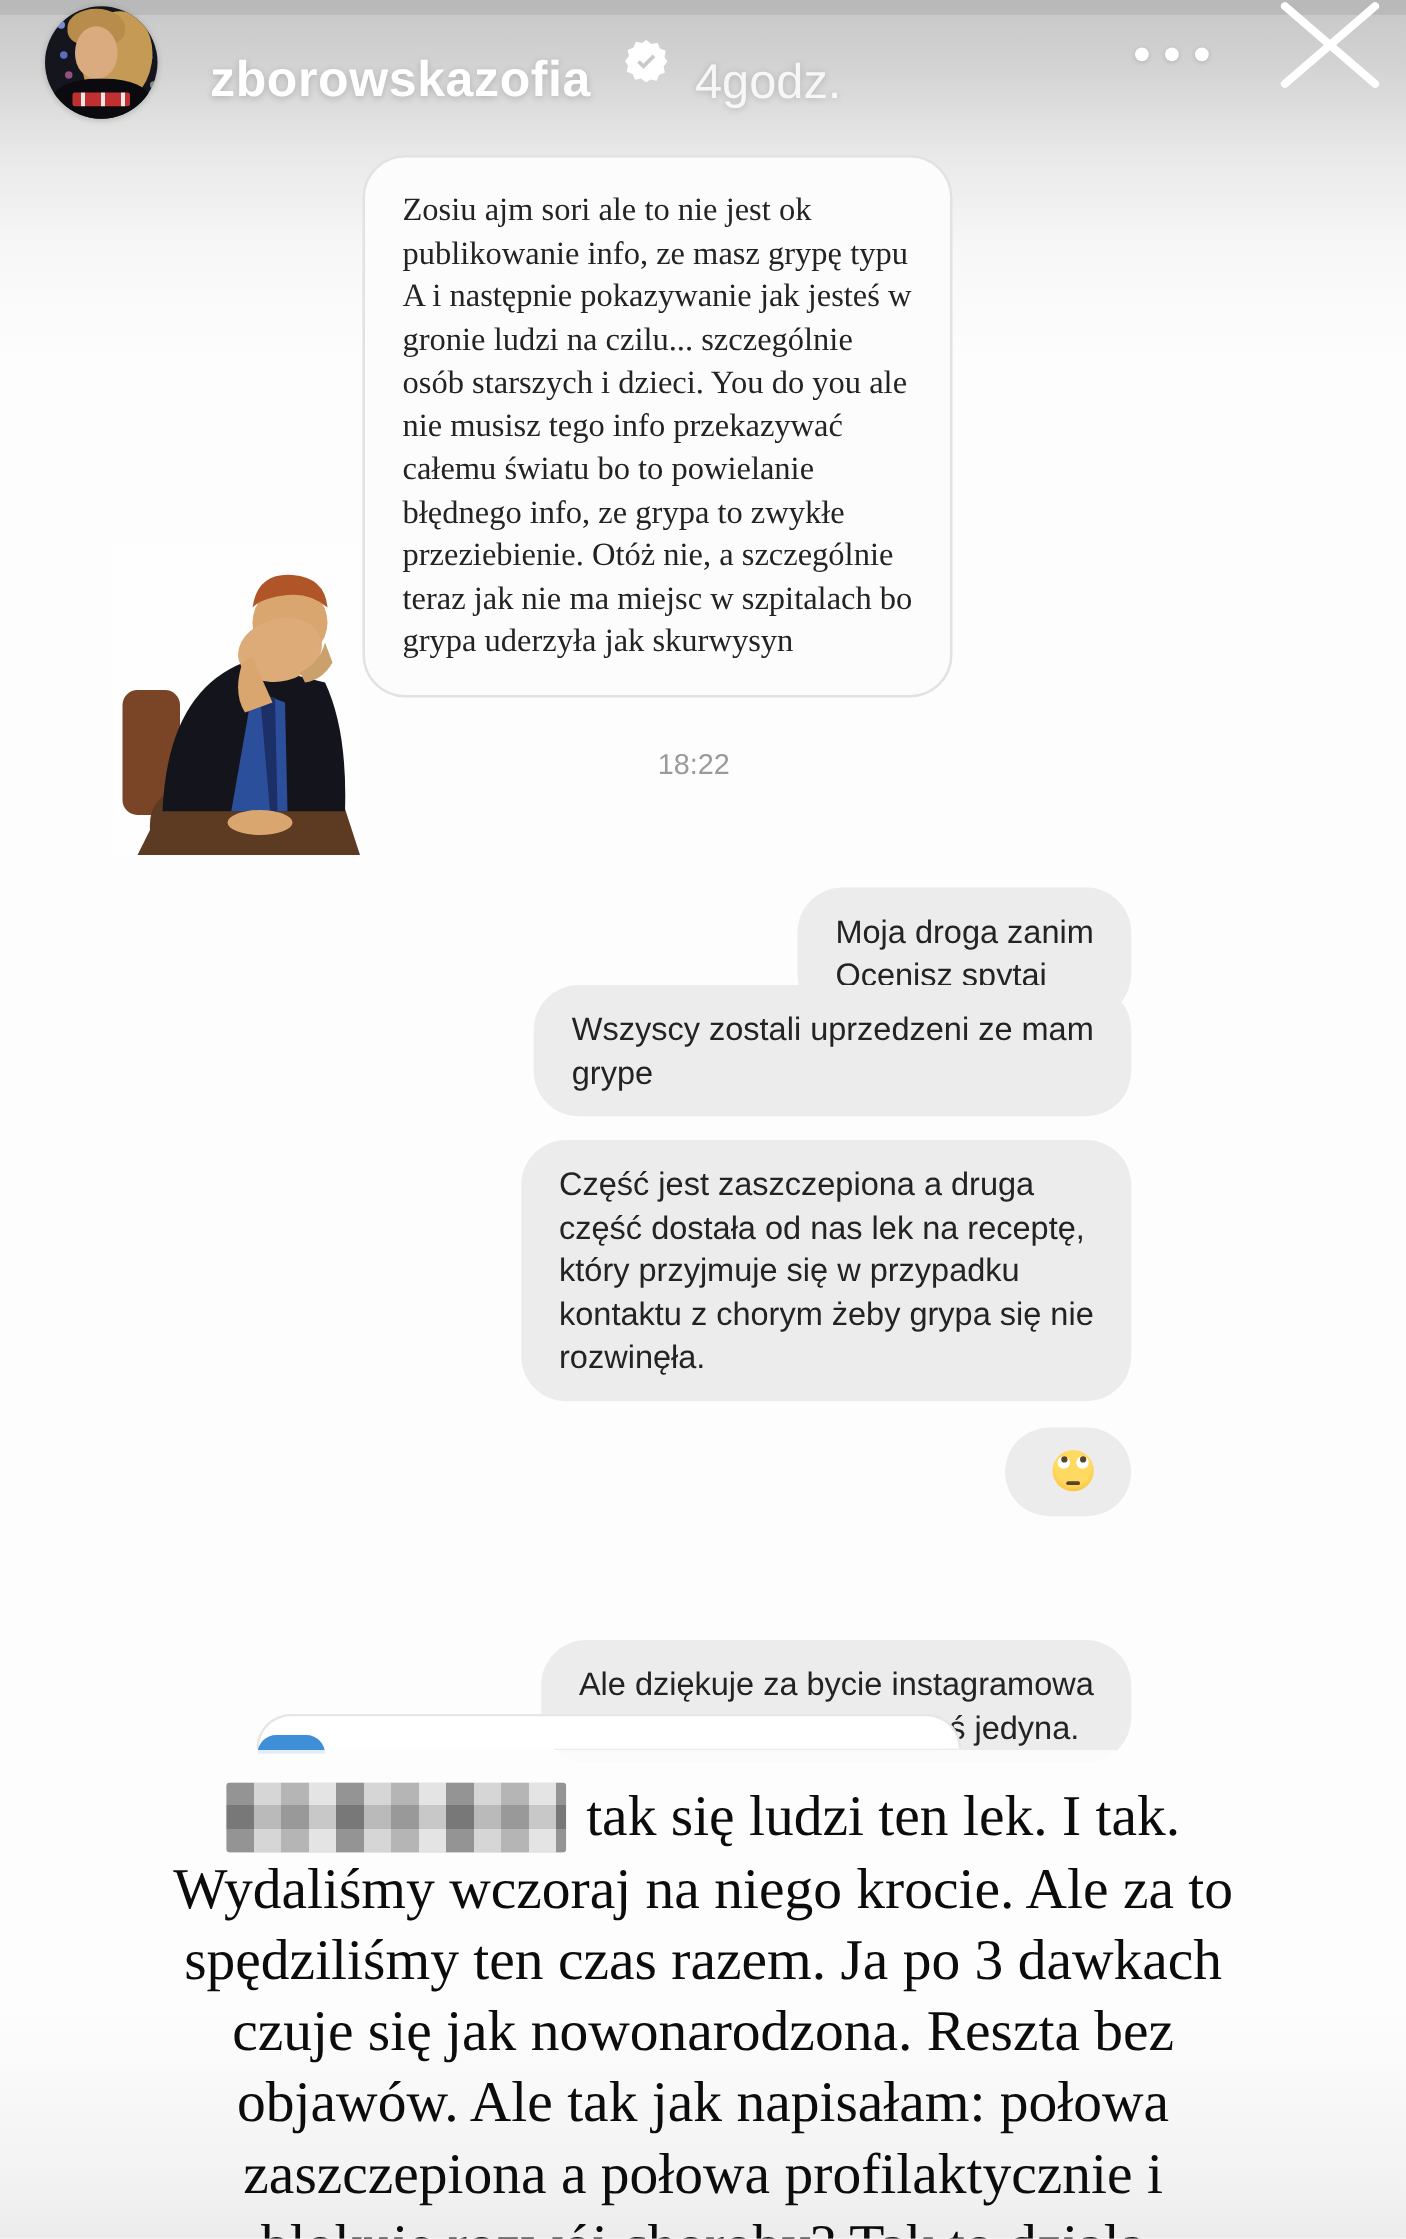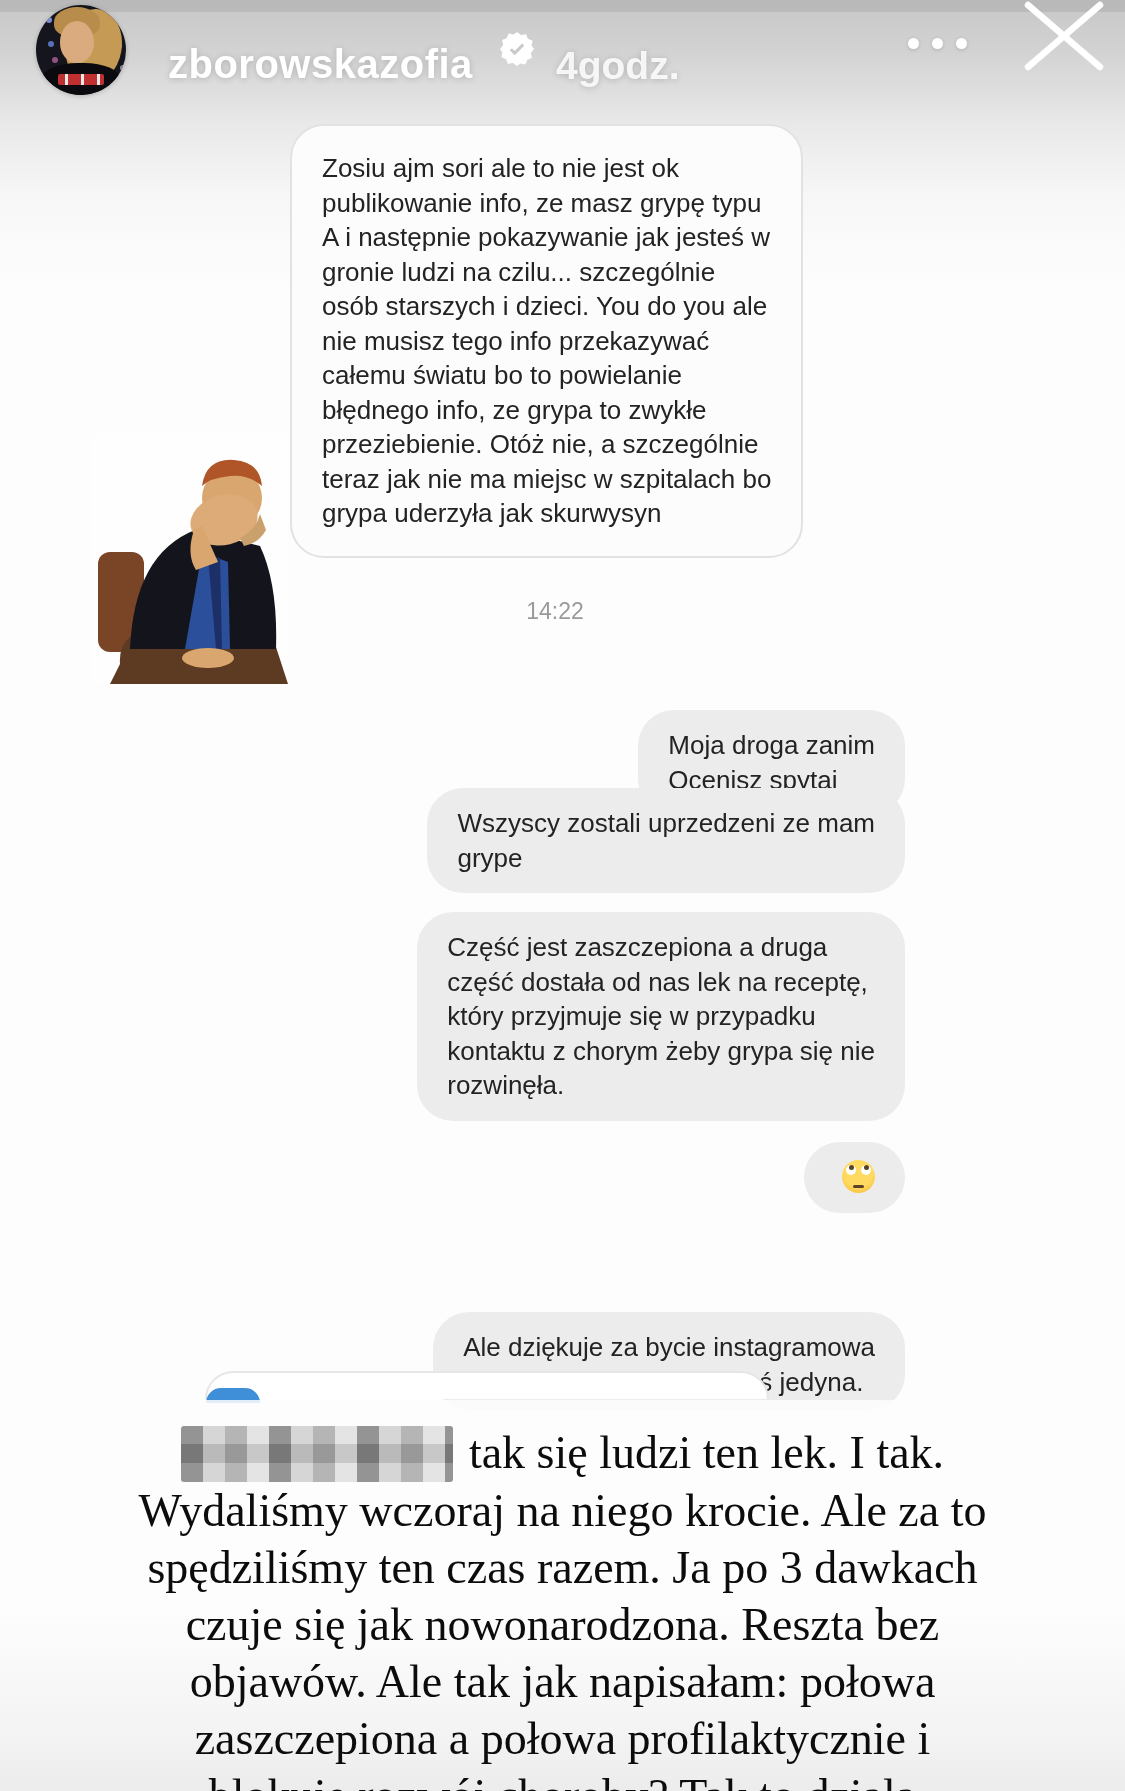--- a/index.html
+++ b/index.html
@@ -14,28 +14,28 @@
   .avatar{position:absolute;left:36px;top:5px;width:90px;height:90px;border-radius:50%;overflow:hidden;background:#15151d;box-shadow:0 1px 5px rgba(0,0,0,0.2);}
   .av-bokeh{position:absolute;left:10px;top:12px;width:6px;height:6px;border-radius:50%;background:rgba(150,170,255,.8);
     box-shadow:62px 4px 0 rgba(255,255,255,.7),70px 26px 0 rgba(140,180,255,.8),6px 40px 0 rgba(230,120,200,.6),74px 48px 0 rgba(255,255,255,.5),2px 24px 0 rgba(120,150,255,.7);}
   .av-hair{position:absolute;right:4px;top:4px;width:56px;height:74px;background:#c49a55;border-radius:58% 50% 60% 45%;}
   .av-hair2{position:absolute;left:18px;top:2px;width:46px;height:30px;background:#b88d4c;border-radius:50% 50% 40% 40%;}
   .av-face{position:absolute;left:24px;top:16px;width:34px;height:42px;background:#d9ab7e;border-radius:50% 50% 48% 48%;}
   .av-shirt{position:absolute;left:6px;bottom:-2px;width:78px;height:34px;background:#0b0b0f;border-radius:46% 46% 0 0;}
   .av-print{position:absolute;left:22px;bottom:10px;width:46px;height:11px;border-radius:2px;background:repeating-linear-gradient(90deg,#c03030 0 7px,#e8e8e8 7px 10px,#c03030 10px 16px);}
   .username{left:168px;top:22px;font-size:40px;font-weight:bold;letter-spacing:0.5px;}
   .badge{position:absolute;left:500px;top:32px;width:34px;height:34px;}
-  .time{left:556px;top:24px;font-size:39px;color:rgba(255,255,255,0.85);font-weight:bold;}
+  .time{left:556px;top:24px;font-size:39px;color:rgba(255,255,255,0.85);}
   .dots{position:absolute;left:908px;top:38px;width:70px;height:12px;}
   .dots i{position:absolute;top:0;width:11px;height:11px;border-radius:50%;background:#fff;box-shadow:0 1px 4px rgba(0,0,0,.15);}
   .dots i:nth-child(1){left:0;} .dots i:nth-child(2){left:24px;} .dots i:nth-child(3){left:48px;}
   .close-x{position:absolute;left:1018px;top:0px;width:92px;height:72px;}
   
   .msg{position:absolute;font-size:26px;line-height:34.5px;color:#232323;white-space:pre-line;border-radius:36px;}
-  .msg.in{left:290px;top:124px;background:#fcfcfc;border:2px solid #e2e2e2;padding:25px 30px;border-radius:34px;}
+  .msg.in{left:290px;top:124px;background:#fcfcfc;border:2px solid #e2e2e2;padding:25px 30px;border-radius:34px;font-family:Liberation Serif, serif;}
   .msg.out{background:#ececec;padding:18px 30px;right:220px;}
   .m1{top:666px;margin-top:44px;}
   .m2{top:788px;}
   .m3{top:912px;}
   .m4{top:1142px;}
   .m5{top:1312px;height:62px;padding-bottom:0;overflow:hidden;}
   .stamp{position:absolute;left:460px;top:598px;width:190px;text-align:center;font-size:23px;color:#9a9a9a;}
   .meme{position:absolute;left:90px;top:434px;width:198px;height:250px;}
   
   .emoji{display:inline-block;position:relative;width:33px;height:33px;margin-left:8px;vertical-align:-7px;border-radius:50%;
@@ -108,21 +108,21 @@
     <path d="M95 215 L112 118 L138 128 L140 215 Z" fill="#2c4f9b"></path>
     <path d="M118 122 L126 215 L132 215 L130 124 Z" fill="#1c2f66"></path>
     <circle cx="142" cy="64" r="30" fill="#d9a670"></circle>
     <path d="M112 52 Q116 24 144 26 Q170 28 172 52 Q158 40 140 42 Q120 44 112 52 Z" fill="#b05527"></path>
     <ellipse cx="134" cy="86" rx="34" ry="25" fill="#dcab77" transform="rotate(-14 134 86)"></ellipse>
     <path d="M104 96 Q96 120 106 136 L128 128 L112 92 Z" fill="#d9a670"></path>
     <ellipse cx="118" cy="224" rx="26" ry="10" fill="#d9a670"></ellipse>
     <path d="M150 104 Q166 96 170 80 L176 96 Q168 110 154 112 Z" fill="#caa06c"></path>
   </svg>
 
-  <div class="stamp">14:22</div>
+  <div class="stamp">18:22</div>
 
   <div class="msg out m1">Moja droga zanim
 Ocenisz spytaj</div>
   <div class="msg out m3">Część jest zaszczepiona a druga
 część dostała od nas lek na receptę,
 który przyjmuje się w przypadku
 kontaktu z chorym żeby grypa się nie
 rozwinęła.</div>
   <div class="msg out m2">Wszyscy zostali uprzedzeni ze mam
 grype</div>

